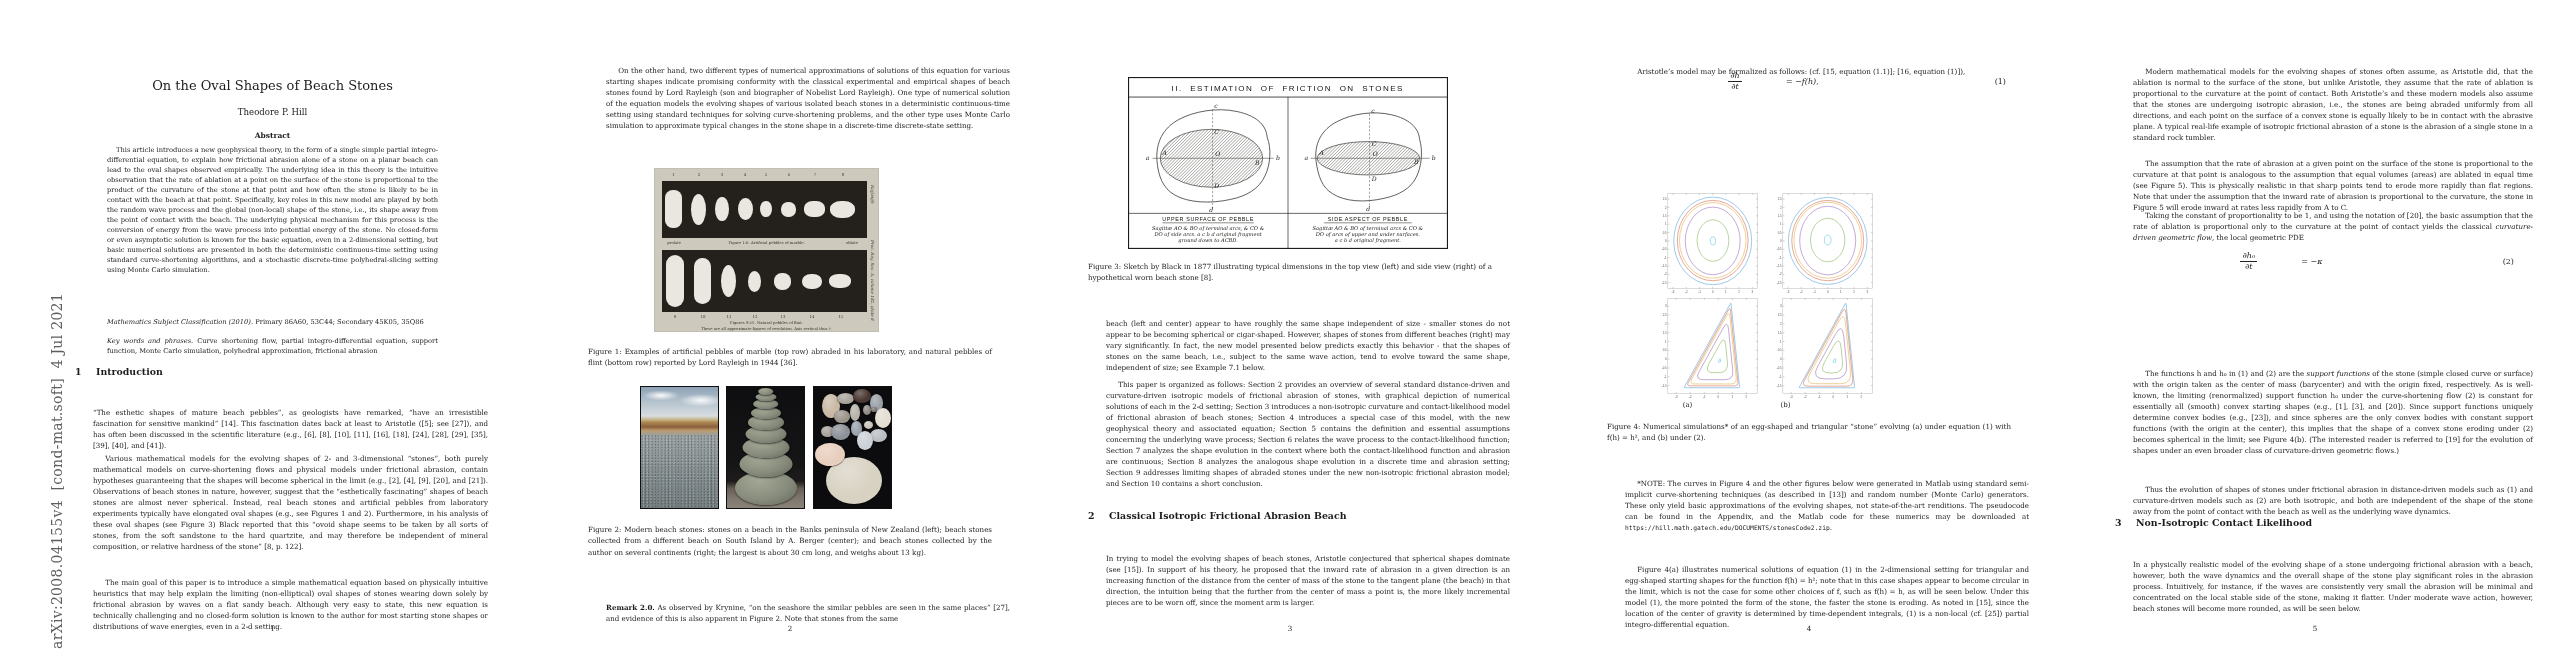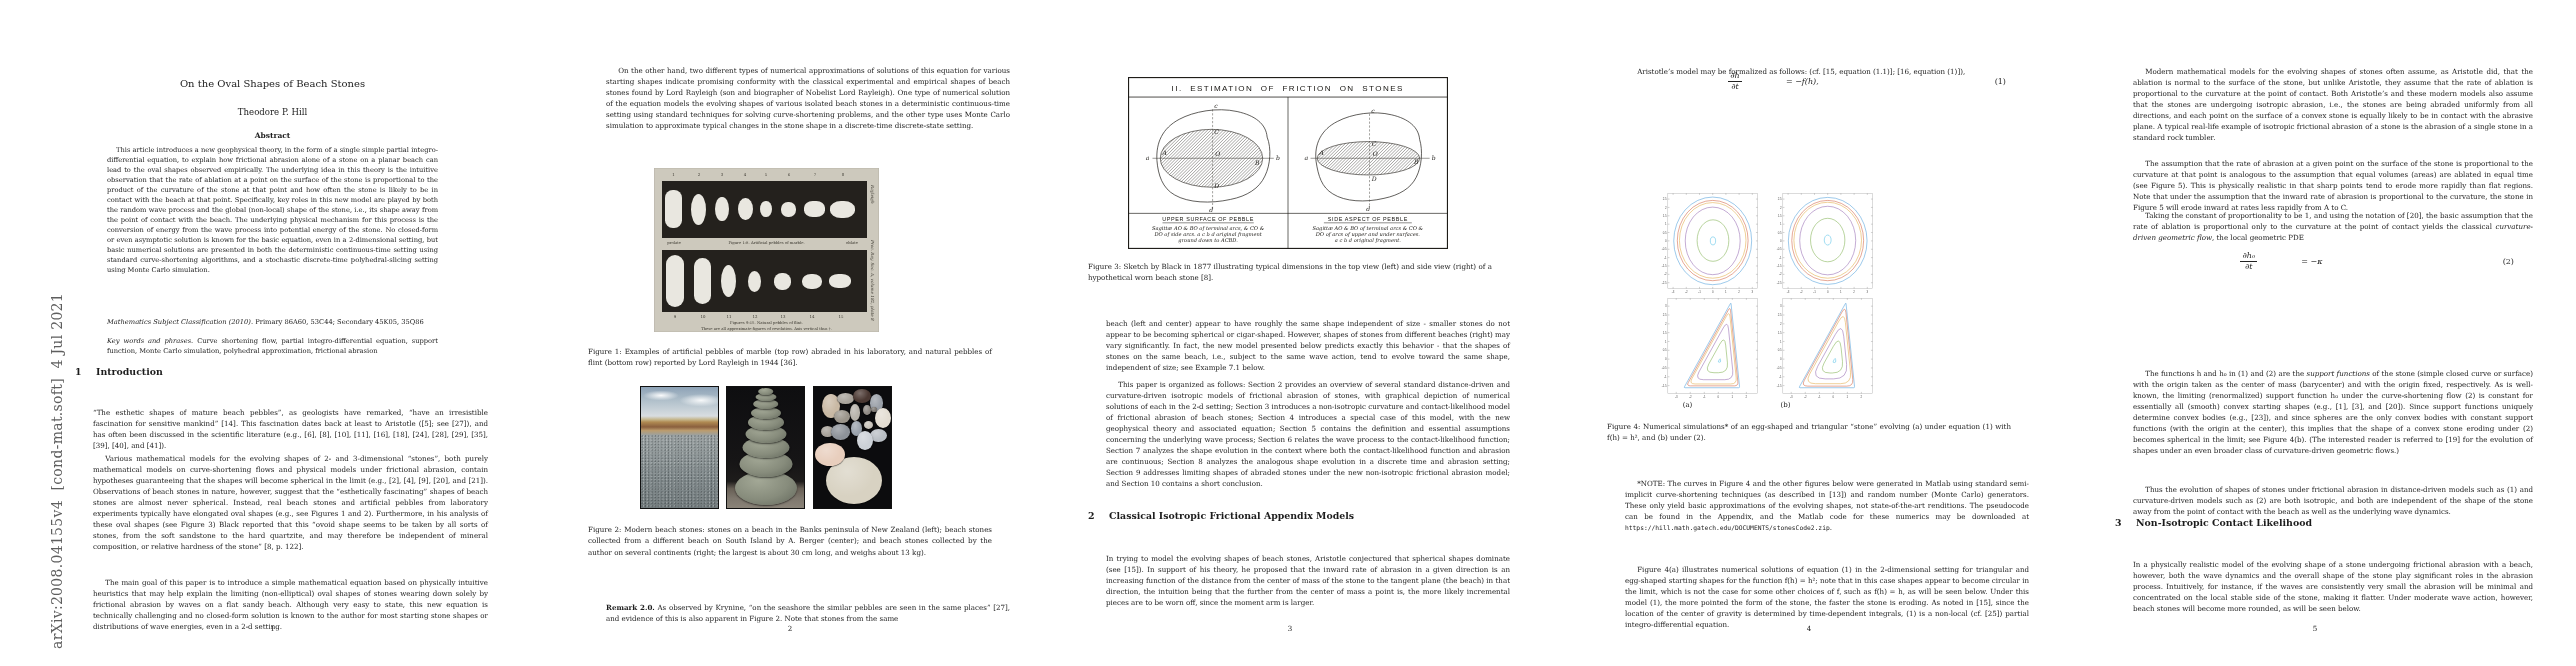--- a/index.html
+++ b/index.html
@@ -1,18 +1,18 @@
 <!DOCTYPE html>
 <html style="font-size:9px"><head>
 <meta charset="utf-8">
 <style>
   html,body{margin:0;padding:0;background:#ffffff;width:2576px;height:667px;overflow:hidden;}
   #doc{position:relative;width:2576px;height:667px;background:#fff;font-family:"DejaVu Serif",serif;color:#1c1c1c;}
   .page{position:absolute;top:0;width:515px;height:667px;background:#fff;}
-  .title{position:absolute;margin:0;font-weight:normal;font-size:10px;text-align:center;}
+  .title{position:absolute;margin:0;font-weight:normal;font-size:13px;text-align:center;}
   .author{position:absolute;font-size:8.6px;text-align:center;}
   .absh{position:absolute;font-size:7.5px;font-weight:bold;text-align:center;}
   .abstract{position:absolute;margin:0;font-size:6.7px;line-height:10px;text-align:justify;text-indent:9px;}
   .meta{position:absolute;margin:0;font-size:6.7px;line-height:9.6px;text-align:justify;}
   .it{font-style:italic;}
   .sec{position:absolute;margin:0;font-size:9.4px;font-weight:bold;}
   .sec .secnum{margin-right:14.5px;}
   .body{position:absolute;margin:18px;font-size:7.1px;line-height:11px;text-align:justify;}
   .ind{text-indent:12.2px;}
   .pageno{position:absolute;font-size:7.1px;text-align:center;}
@@ -210,21 +210,21 @@
       <text x="144" y="296" text-anchor="middle" class="script">ground down to ACBD.</text>
       <text x="431" y="258" text-anchor="middle" class="engraveS">SIDE ASPECT OF PEBBLE</text>
       <line x1="352" y1="262" x2="510" y2="262" stroke="#1d1b17" stroke-width="0.9"></line>
       <text x="431" y="274" text-anchor="middle" class="script">Sagittæ AO &amp; BO of terminal arcs &amp; CO &amp;</text>
       <text x="431" y="285" text-anchor="middle" class="script">DO of arcs of upper and under surfaces.</text>
       <text x="431" y="296" text-anchor="middle" class="script">a c b d original fragment.</text>
     </svg>
     <p class="caption" style="left:58px;top:261px;width:404px">Figure 3: Sketch by Black in 1877 illustrating typical dimensions in the top view (left) and side view (right) of a hypothetical worn beach stone [8].</p>
     <p class="body" style="left:58px;top:300px;width:404px">beach (left and center) appear to have roughly the same shape independent of size - smaller stones do not appear to be becoming spherical or cigar-shaped. However, shapes of stones from different beaches (right) may vary significantly. In fact, the new model presented below predicts exactly this behavior - that the shapes of stones on the same beach, i.e., subject to the same wave action, tend to evolve toward the same shape, independent of size; see Example 7.1 below.</p>
     <p class="body ind" style="left:58px;top:361px;width:404px">This paper is organized as follows: Section 2 provides an overview of several standard distance-driven and curvature-driven isotropic models of frictional abrasion of stones, with graphical depiction of numerical solutions of each in the 2-d setting; Section 3 introduces a non-isotropic curvature and contact-likelihood model of frictional abrasion of beach stones; Section 4 introduces a special case of this model, with the new geophysical theory and associated equation; Section 5 contains the definition and essential assumptions concerning the underlying wave process; Section 6 relates the wave process to the contact-likelihood function; Section 7 analyzes the shape evolution in the context where both the contact-likelihood function and abrasion are continuous; Section 8 analyzes the analogous shape evolution in a discrete time and abrasion setting; Section 9 addresses limiting shapes of abraded stones under the new non-isotropic frictional abrasion model; and Section 10 contains a short conclusion.</p>
-    <h2 class="sec" style="left:58px;top:510px"><span class="secnum">2</span><span>Classical Isotropic Frictional Appendix Models</span></h2>
+    <h2 class="sec" style="left:58px;top:510px"><span class="secnum">2</span><span>Classical Isotropic Frictional Abrasion Beach</span></h2>
     <p class="body" style="left:58px;top:535px;width:404px">In trying to model the evolving shapes of beach stones, Aristotle conjectured that spherical shapes dominate (see [15]). In support of his theory, he proposed that the inward rate of abrasion in a given direction is an increasing function of the distance from the center of mass of the stone to the tangent plane (the beach) in that direction, the intuition being that the further from the center of mass a point is, the more likely incremental pieces are to be worn off, since the moment arm is larger.</p>
     <div class="pageno" style="left:58px;top:624px;width:404px">3</div>
   </section>
 
   <section class="page" style="left:1546px">
     <p class="body ind" style="left:61px;top:48px;width:404px">Aristotle’s model may be formalized as follows: (cf. [15, equation (1.1)]; [16, equation (1)]),</p>
     <div class="eq" style="left:61px;top:71px;width:333px">
       <span class="frac"><span class="fnum">∂h</span><span class="fden">∂t</span></span><span class="erhs"> = −f(h),</span>
       <span class="etag" style="right:-66px">(1)</span>
     </div>

